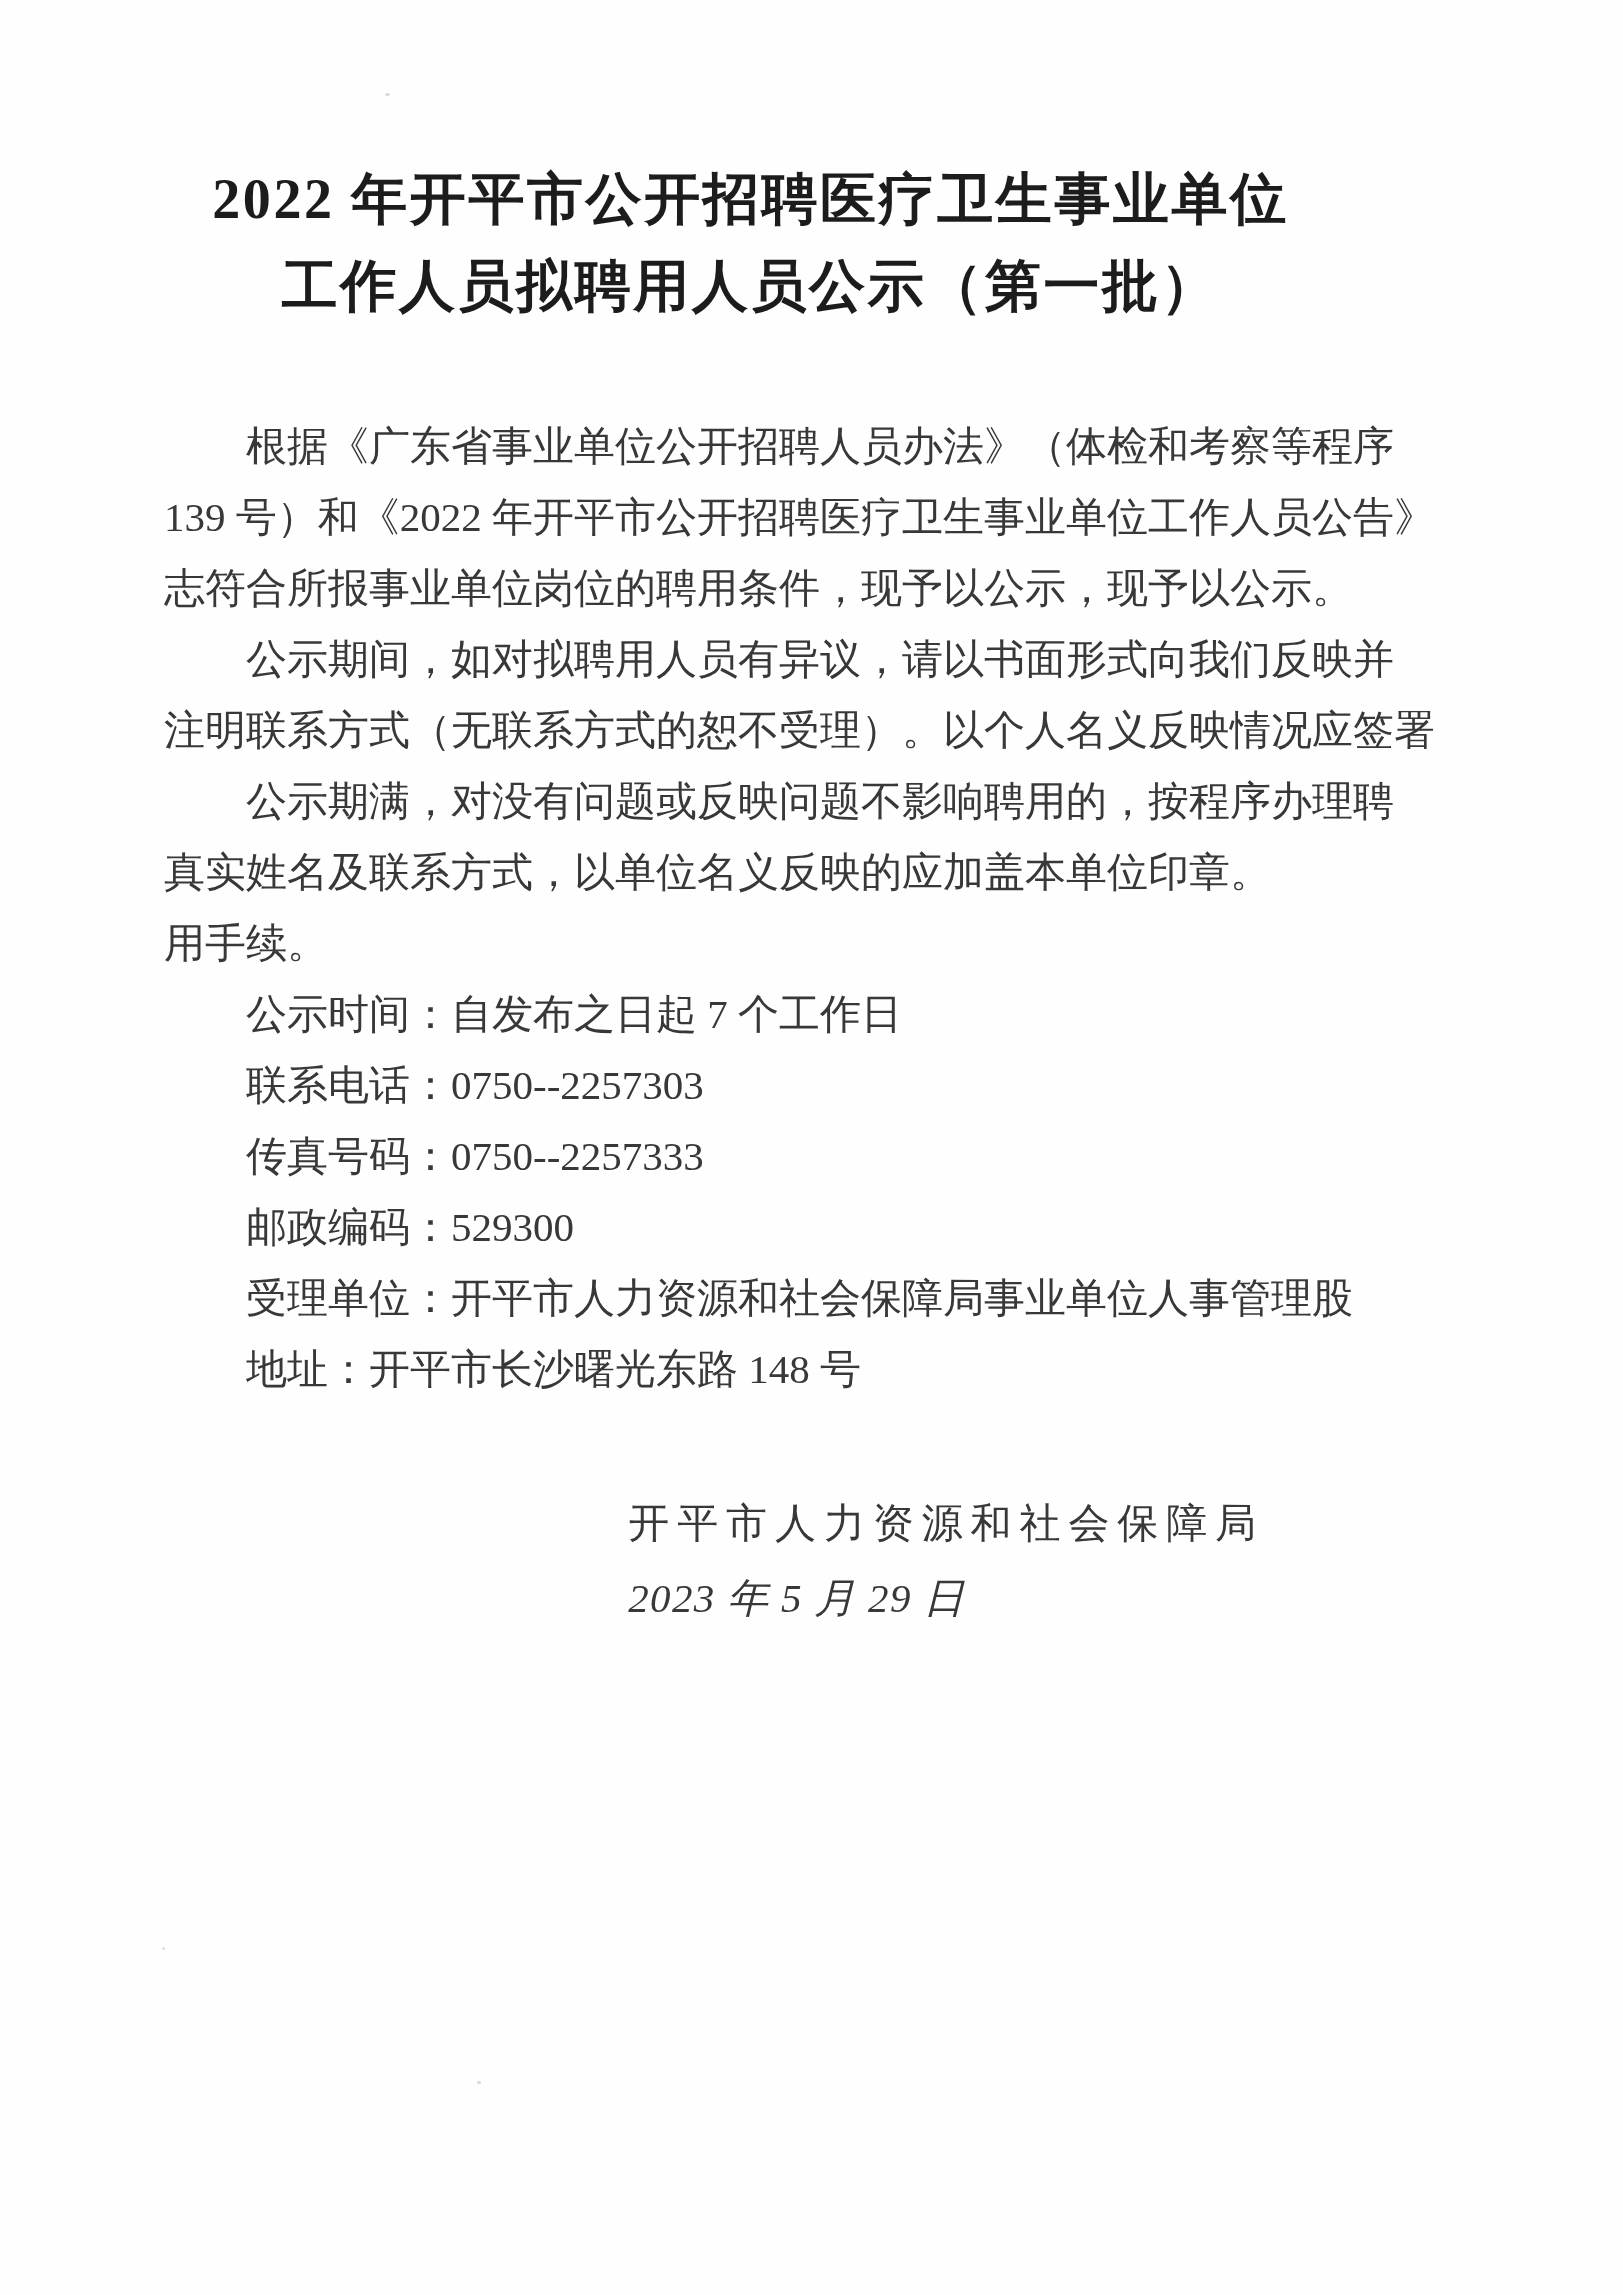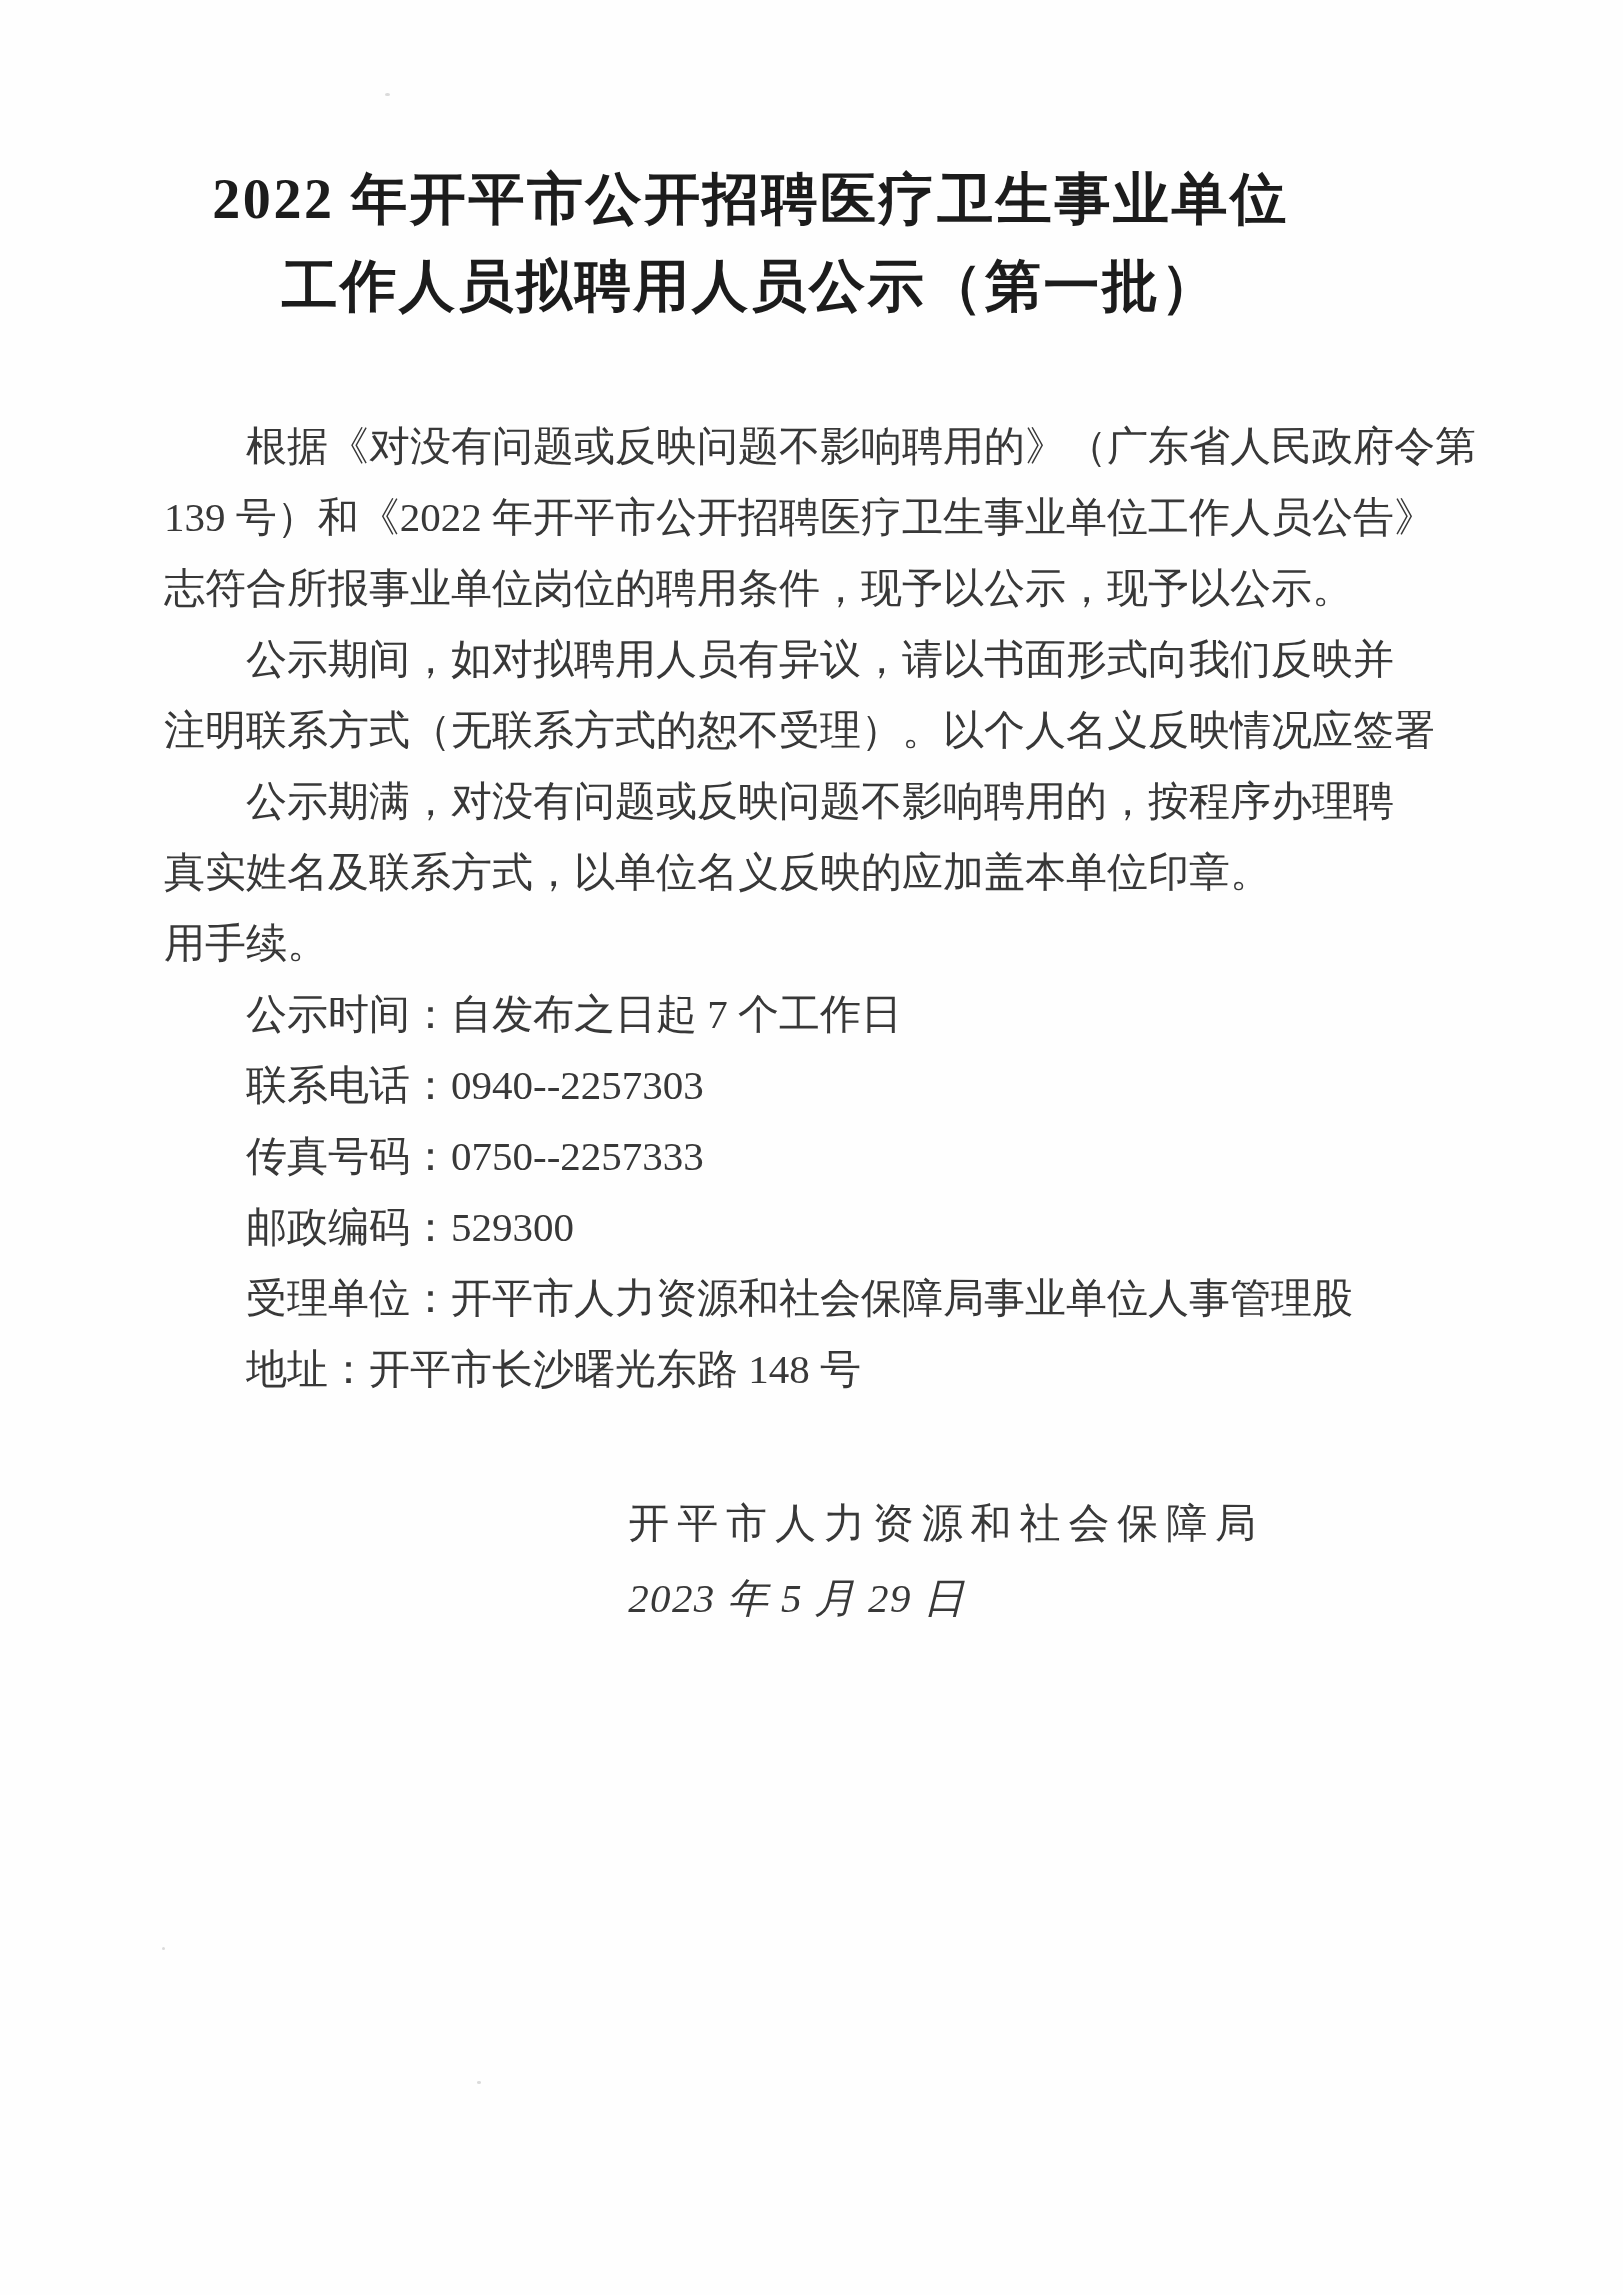--- a/index.html
+++ b/index.html
@@ -78,30 +78,30 @@
 <body>
 
 <div class="page">
 
   <div class="doc-title">
     <div>2022 年开平市公开招聘医疗卫生事业单位</div>
     <div>工作人员拟聘用人员公示（第一批）</div>
   </div>
 
   <div class="doc-body">
-    <div class="line indent">根据《对没有问题或反映问题不影响聘用的》（广东省人民政府令第</div>
+    <div class="line indent">根据《广东省事业单位公开招聘人员办法》（体检和考察等程序</div>
     <div class="line">139 号）和《2022 年开平市公开招聘医疗卫生事业单位工作人员公告》</div>
     <div class="line">志符合所报事业单位岗位的聘用条件，现予以公示，现予以公示。</div>
     <div class="line indent">公示期间，如对拟聘用人员有异议，请以书面形式向我们反映并</div>
     <div class="line">注明联系方式（无联系方式的恕不受理）。以个人名义反映情况应签署</div>
     <div class="line indent">公示期满，对没有问题或反映问题不影响聘用的，按程序办理聘</div>
     <div class="line">真实姓名及联系方式，以单位名义反映的应加盖本单位印章。</div>
     <div class="line">用手续。</div>
     <div class="line indent">公示时间：自发布之日起 7 个工作日</div>
-    <div class="line indent">联系电话：0940--2257303</div>
+    <div class="line indent">联系电话：0750--2257303</div>
     <div class="line indent">传真号码：0750--2257333</div>
     <div class="line indent">邮政编码：529300</div>
     <div class="line indent">受理单位：开平市人力资源和社会保障局事业单位人事管理股</div>
     <div class="line indent">地址：开平市长沙曙光东路 148 号</div>
   </div>
 
   <div class="signature">
     <div class="line org">开平市人力资源和社会保障局</div>
     <div class="line date">2023 年 5 月 29 日</div>
   </div>

